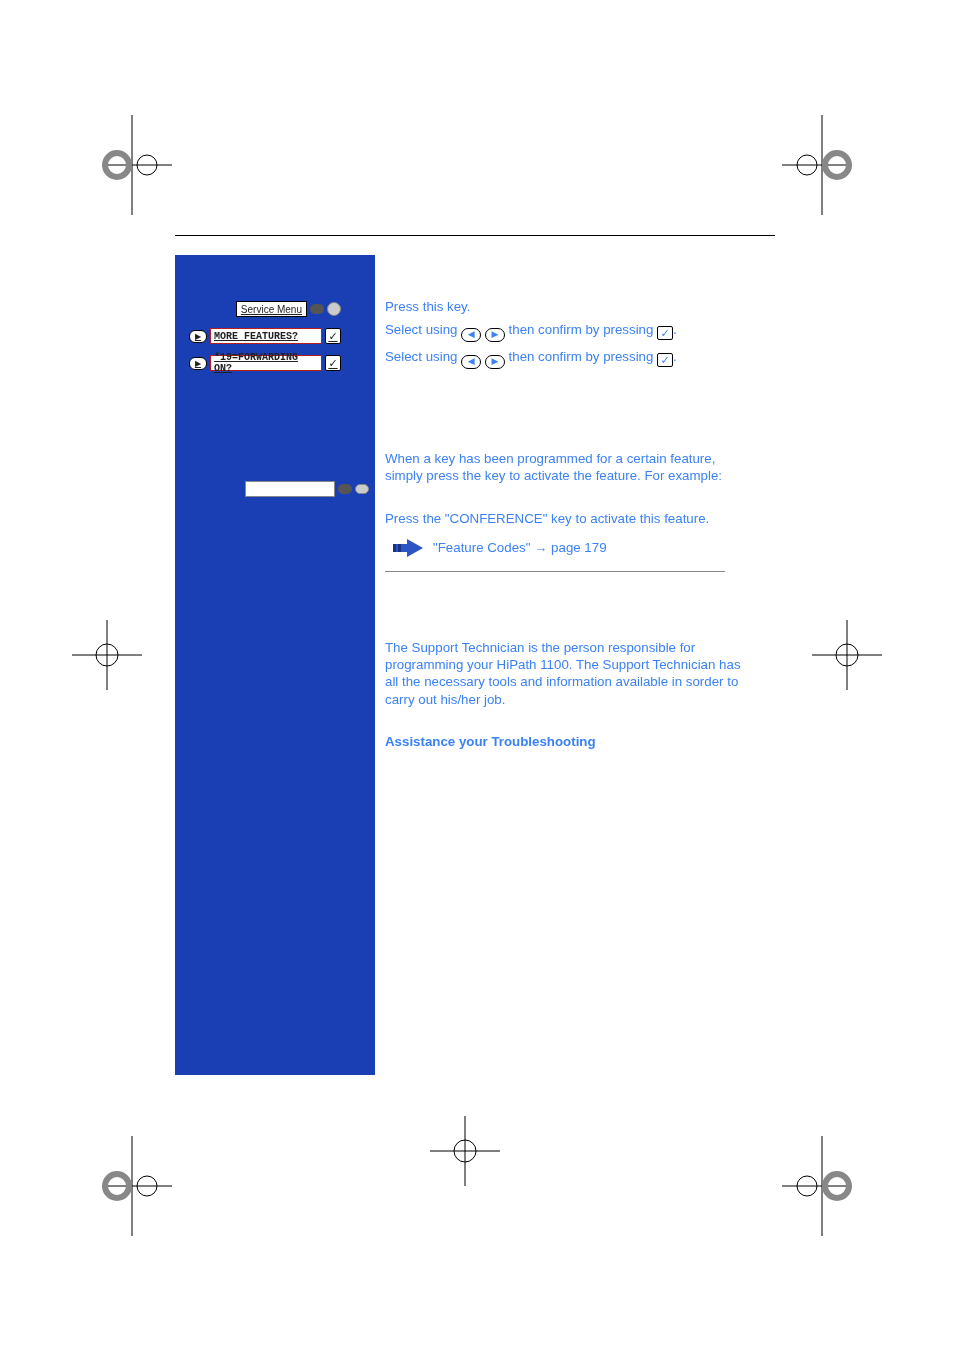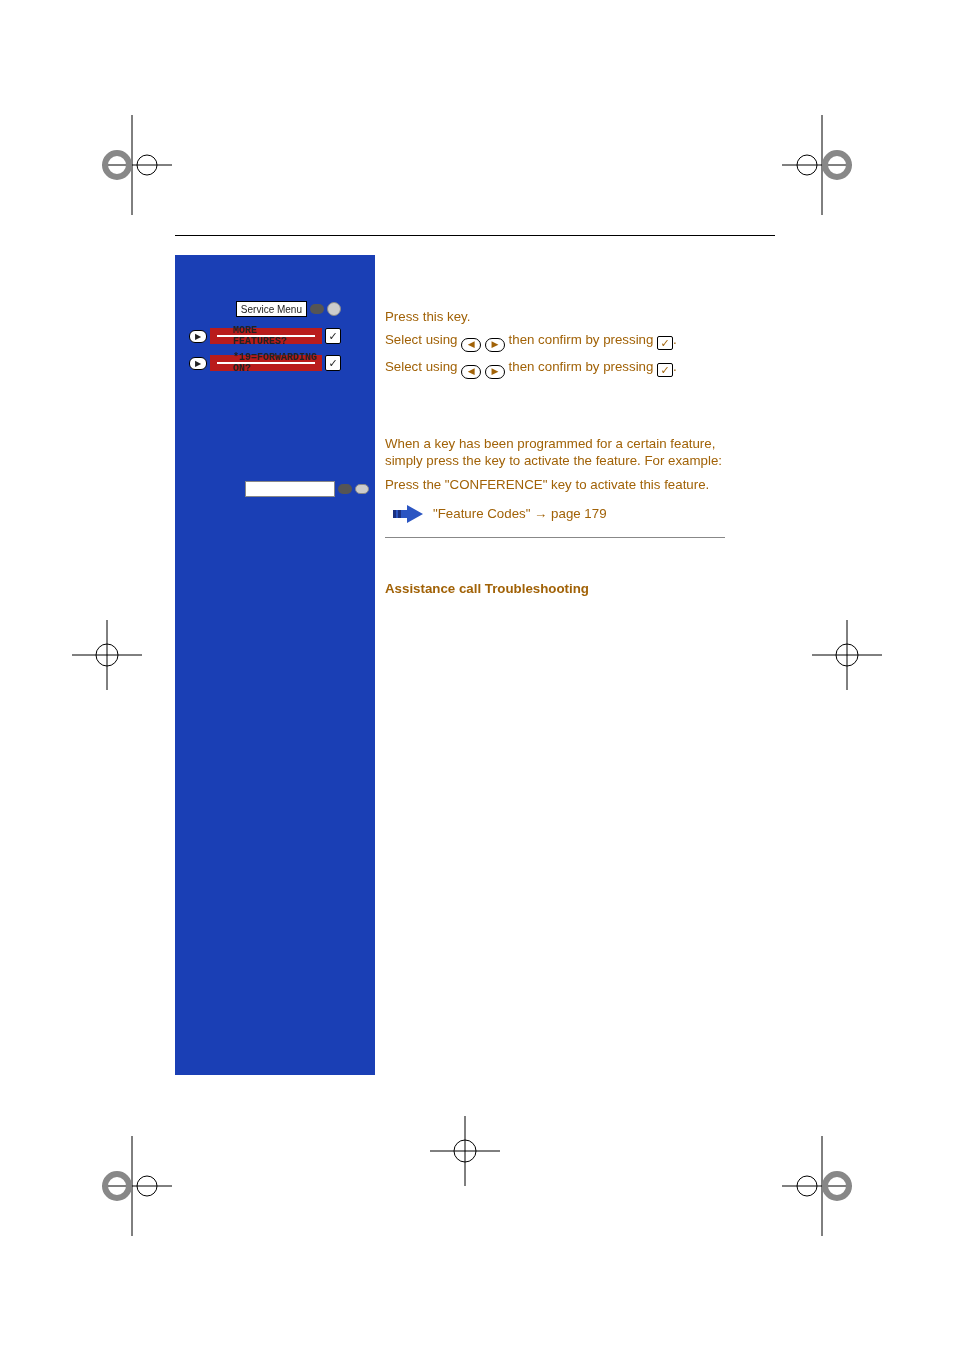--- a/index.html
+++ b/index.html
@@ -25,29 +25,30 @@
       width: 200px;
       height: 820px;
       background: #1a3fb5;
     }
     .left-col {
       position: absolute;
       left: 175px;
       top: 298px;
       width: 172px;
       z-index: 2;
+      text-decoration: underline;
     }
     .right-col {
       position: absolute;
       left: 385px;
-      top: 308px;
+      top: 298px;
       width: 360px;
       font-size: 13.3px;
       line-height: 1.3;
-      color: #a16207;
+      color: #3b82f6;
     }
     .row-menu, .row-opt, .row-key {
       display: flex;
       align-items: center;
       height: 22px;
       margin-bottom: 5px;
       justify-content: flex-end;
       padding-right: 6px;
       gap: 3px;
     }
@@ -56,26 +57,26 @@
       border: 1px solid #000;
       height: 16px;
       font-size: 10px;
       padding: 1px 4px;
       display: inline-flex;
       align-items: center;
       min-width: 70px;
     }
     .opt-label {
       background: #fff;
-      border: 7px solid #b91c1c;
+      border: 1px solid #b91c1c;
       height: 16px;
       font-family: "Courier New", monospace;
       font-weight: bold;
       font-size: 10px;
-      padding: 1px 16px;
+      padding: 1px 3px;
       display: inline-flex;
       align-items: center;
       width: 112px;
     }
     .lamp-dark { width: 14px; height: 10px; background: #555; border-radius: 5px; display: inline-block; }
     .lamp-light { width: 14px; height: 10px; background: #ccc; border: 1px solid #888; border-radius: 6px; display: inline-block; }
     .btn-round { width: 14px; height: 14px; background: #ccc; border: 1px solid #888; border-radius: 50%; display: inline-block; }
     .blank-label {
       background: #fff;
       border: 1px solid #888;
@@ -96,21 +97,21 @@
     .arrow-pill {
       width: 20px; height: 14px; border: 1px solid #000; border-radius: 7px;
       display: inline-flex; align-items: center; justify-content: center;
       font-size: 9px; vertical-align: -3px; background: #fff;
     }
     .arrow-pill-sm {
       width: 18px; height: 13px; border: 1px solid #000; border-radius: 6px;
       display: inline-flex; align-items: center; justify-content: center;
       font-size: 8px; background: #fff;
     }
-    .para { margin-bottom: 6px; }
+    .para { margin-bottom: 6px; margin-top: 25px; }
     .bold { font-weight: bold; }
     .note-row {
       display: flex; align-items: flex-start; gap: 10px;
       border-bottom: 1px solid #888; padding: 6px 0 10px 8px; margin-top: 6px;
       width: 340px;
     }
     .note-arrow {
       color: #2b55c2; font-size: 22px; line-height: 1;
     }
     .right-col .block { margin-bottom: 6px; }
@@ -206,22 +207,23 @@
           <rect x="5" y="5" width="3" height="8" fill="#1a3080"></rect>
         </svg>
     </span>
     <span>
       <span>"Feature Codes" </span><span>→</span><span> page 179</span>
     </span>
   </div>
 
   <div class="sect-gap-2"></div>
 
+  <div class="para">The Support Technician is the person responsible for programming your HiPath 1100. The Support Technician has all the necessary tools and information available in sorder to carry out his/her job.</div>
   <div class="para">
-    <span class="bold">Assistance call Troubleshooting</span><br>
+    <span class="bold">Assistance your Troubleshooting</span><br>
   </div>
 </div>
 
 <div class="reg" style="left:72px; top:115px;">
   <svg width="100" height="100">
       <line x1="60" y1="0" x2="60" y2="100" stroke="#000"></line>
       <line x1="30" y1="50" x2="100" y2="50" stroke="#000"></line>
       <circle cx="75" cy="50" r="10" fill="none" stroke="#000"></circle>
       <circle cx="45" cy="50" r="12" fill="none" stroke="#888" stroke-width="6"></circle>
     </svg>

